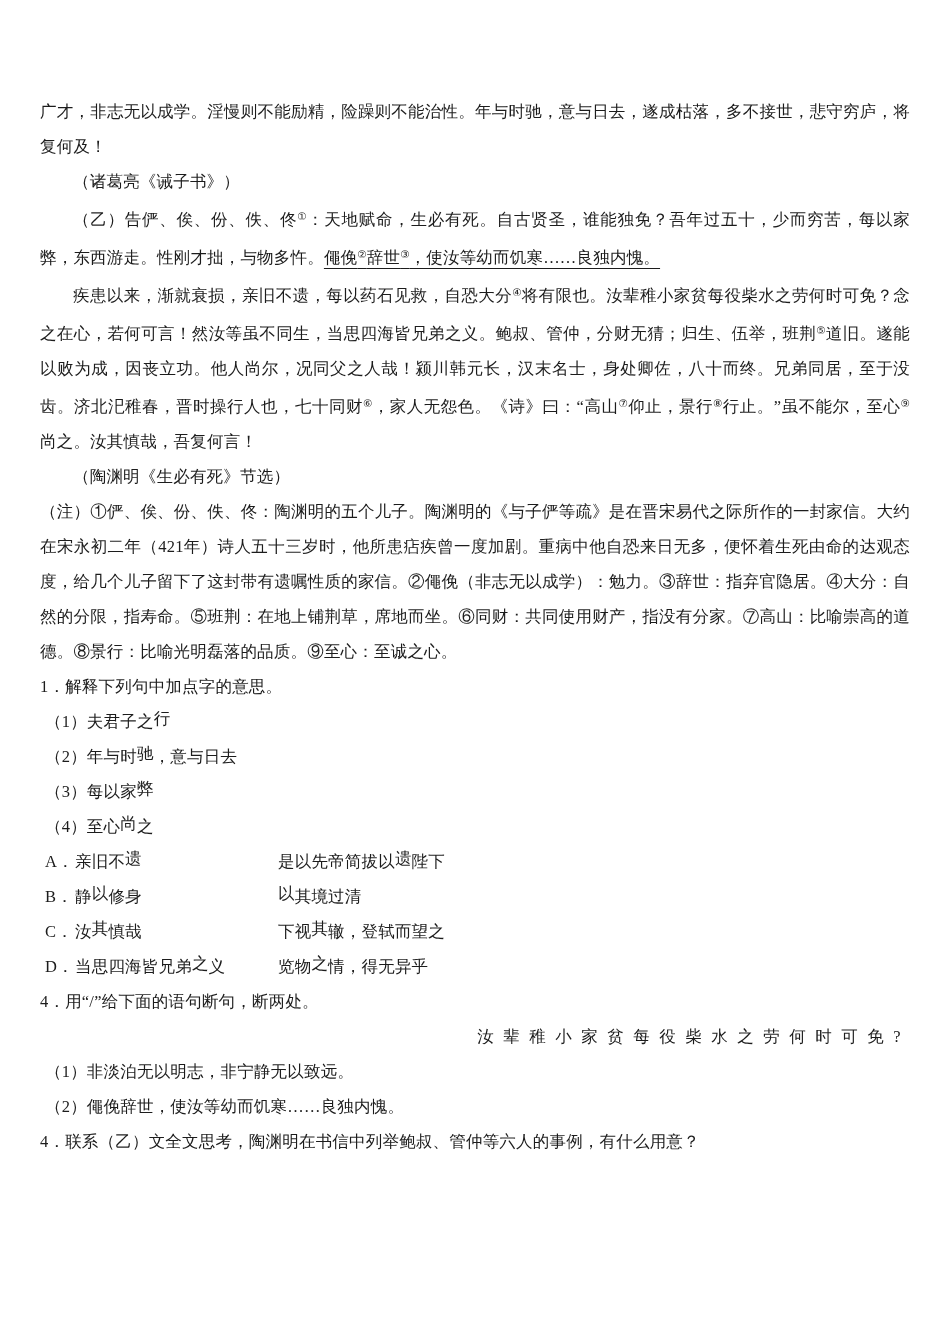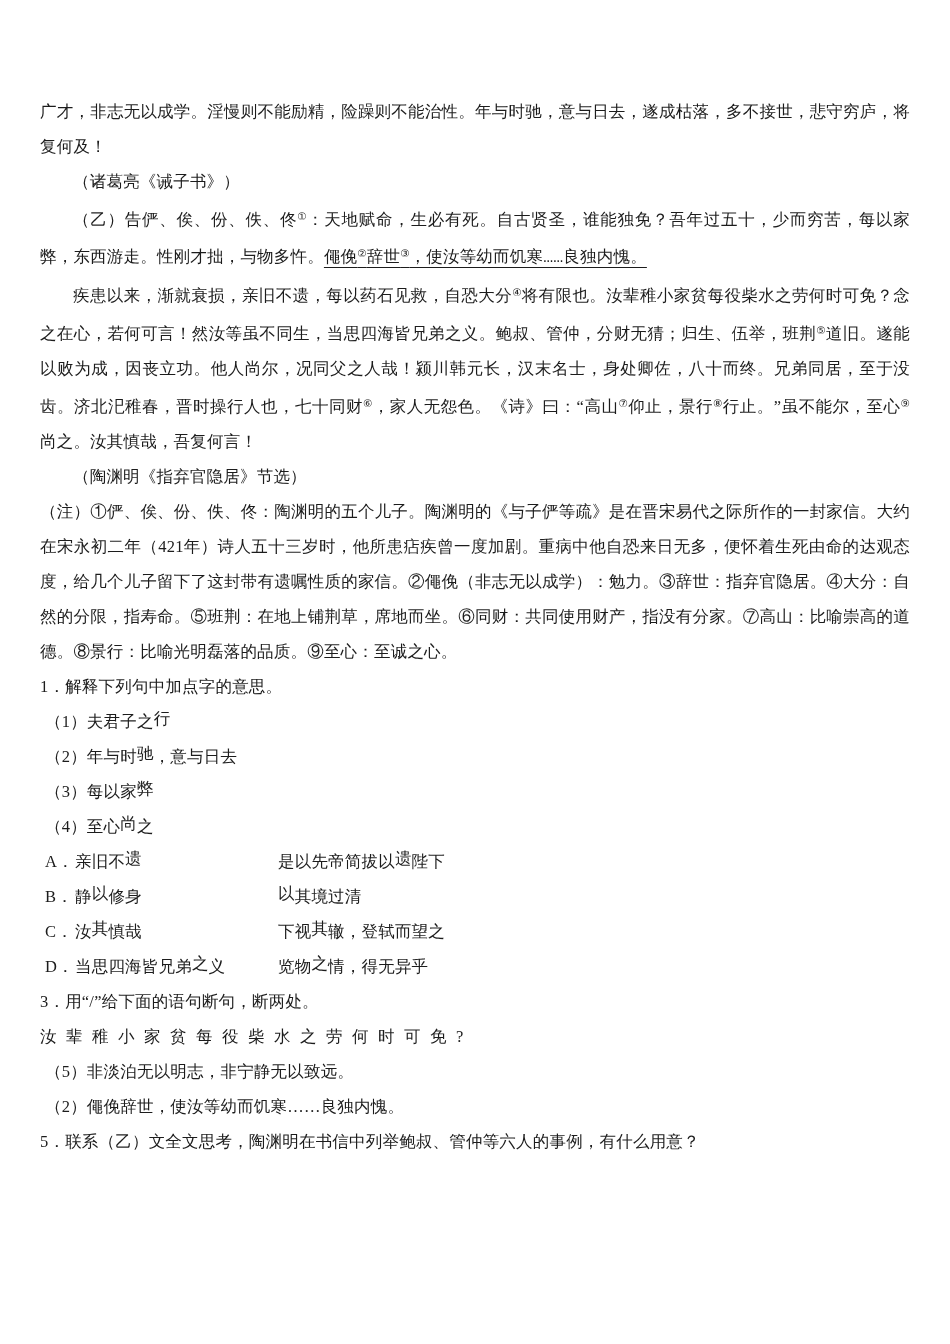--- a/index.html
+++ b/index.html
@@ -29,41 +29,41 @@
     letter-spacing: 0;
   }
   .em {
     position: relative;
     top: -3.5px;
   }
   .u {
     text-decoration: underline;
     text-underline-offset: 5px;
     text-decoration-thickness: 1px;
-    font-family: Liberation Mono, monospace;
   }
   .block.choice { display: flex; text-align: left; }
   .choice-label { flex: 0 0 30px; }
   .choice-left { flex: 0 0 203px; }
   .choice-right { flex: 1 1 auto; }
   .block.spaced {
     letter-spacing: 9.5px;
-    text-align: left;
+    text-align: right;
+    margin-left: 8px;
   }
 </style>
 </head>
 <body>
 
 <div class="page">
   <div>
       <div class="block paragraph">广才，非志无以成学。淫慢则不能励精，险躁则不能治性。年与时驰，意与日去，遂成枯落，多不接世，悲守穷庐，将复何及！</div>
       <div class="block paragraph indent">（诸葛亮《诫子书》）</div>
       <div class="block paragraph indent">（乙）告俨、俟、份、佚、佟<span class="sup">①</span>：天地赋命，生必有死。自古贤圣，谁能独免？吾年过五十，少而穷苦，每以家弊，东西游走。性刚才拙，与物多忤。<span class="u">僶俛<span class="sup">②</span>辞世<span class="sup">③</span>，使汝等幼而饥寒……良独内愧。</span></div>
       <div class="block paragraph indent">疾患以来，渐就衰损，亲旧不遗，每以药石见救，自恐大分<span class="sup">④</span>将有限也。汝辈稚小家贫每役柴水之劳何时可免？念之在心，若何可言！然汝等虽不同生，当思四海皆兄弟之义。鲍叔、管仲，分财无猜；归生、伍举，班荆<span class="sup">⑤</span>道旧。遂能以败为成，因丧立功。他人尚尔，况同父之人哉！颍川韩元长，汉末名士，身处卿佐，八十而终。兄弟同居，至于没齿。济北汜稚春，晋时操行人也，七十同财<span class="sup">⑥</span>，家人无怨色。《诗》曰：“高山<span class="sup">⑦</span>仰止，景行<span class="sup">⑧</span>行止。”虽不能尔，至心<span class="sup">⑨</span>尚之。汝其慎哉，吾复何言！</div>
-      <div class="block paragraph indent">（陶渊明《指弃官隐居》节选）</div>
+      <div class="block paragraph indent">（陶渊明《生必有死》节选）</div>
       <div class="block paragraph">（注）①俨、俟、份、佚、佟：陶渊明的五个儿子。陶渊明的《与子俨等疏》是在晋宋易代之际所作的一封家信。大约在宋永初二年（421年）诗人五十三岁时，他所患痁疾曾一度加剧。重病中他自恐来日无多，便怀着生死由命的达观态度，给几个儿子留下了这封带有遗嘱性质的家信。②僶俛（非志无以成学）：勉力。③辞世：指弃官隐居。④大分：自然的分限，指寿命。⑤班荆：在地上铺荆草，席地而坐。⑥同财：共同使用财产，指没有分家。⑦高山：比喻崇高的道德。⑧景行：比喻光明磊落的品质。⑨至心：至诚之心。</div>
       <div class="block question">1．解释下列句中加点字的意思。</div>
       <div class="block subitem">（1）夫君子之<span class="em">行</span></div>
       <div class="block subitem">（2）年与时<span class="em">驰</span>，意与日去</div>
       <div class="block subitem">（3）每以家<span class="em">弊</span></div>
       <div class="block subitem">（4）至心<span class="em">尚</span>之</div>
       <div class="block choice">
         <span class="choice-label">A．</span>
         <span class="choice-left">亲旧不<span class="em">遗</span></span>
         <span class="choice-right">是以先帝简拔以<span class="em">遗</span>陛下</span>
@@ -76,19 +76,19 @@
       <div class="block choice">
         <span class="choice-label">C．</span>
         <span class="choice-left">汝<span class="em">其</span>慎哉</span>
         <span class="choice-right">下视<span class="em">其</span>辙，登轼而望之</span>
       </div>
       <div class="block choice">
         <span class="choice-label">D．</span>
         <span class="choice-left">当思四海皆兄弟<span class="em">之</span>义</span>
         <span class="choice-right">览物<span class="em">之</span>情，得无异乎</span>
       </div>
-      <div class="block question">3．用“/”给下面的语句断句，断两处。</div>
+      <div class="block question">4．用“/”给下面的语句断句，断两处。</div>
       <div class="block spaced">汝辈稚小家贫每役柴水之劳何时可免?</div>
-      <div class="block subitem">（5）非淡泊无以明志，非宁静无以致远。</div>
+      <div class="block subitem">（1）非淡泊无以明志，非宁静无以致远。</div>
       <div class="block subitem">（2）僶俛辞世，使汝等幼而饥寒……良独内愧。</div>
-      <div class="block question">5．联系（乙）文全文思考，陶渊明在书信中列举鲍叔、管仲等六人的事例，有什么用意？</div>
+      <div class="block question">4．联系（乙）文全文思考，陶渊明在书信中列举鲍叔、管仲等六人的事例，有什么用意？</div>
     </div>
 </div>
 
 </body></html>

